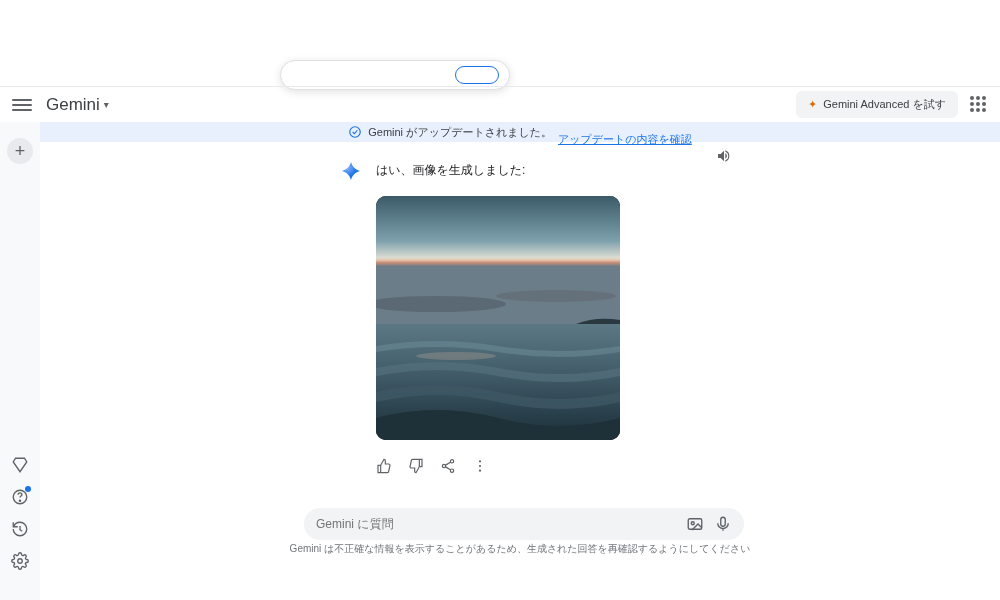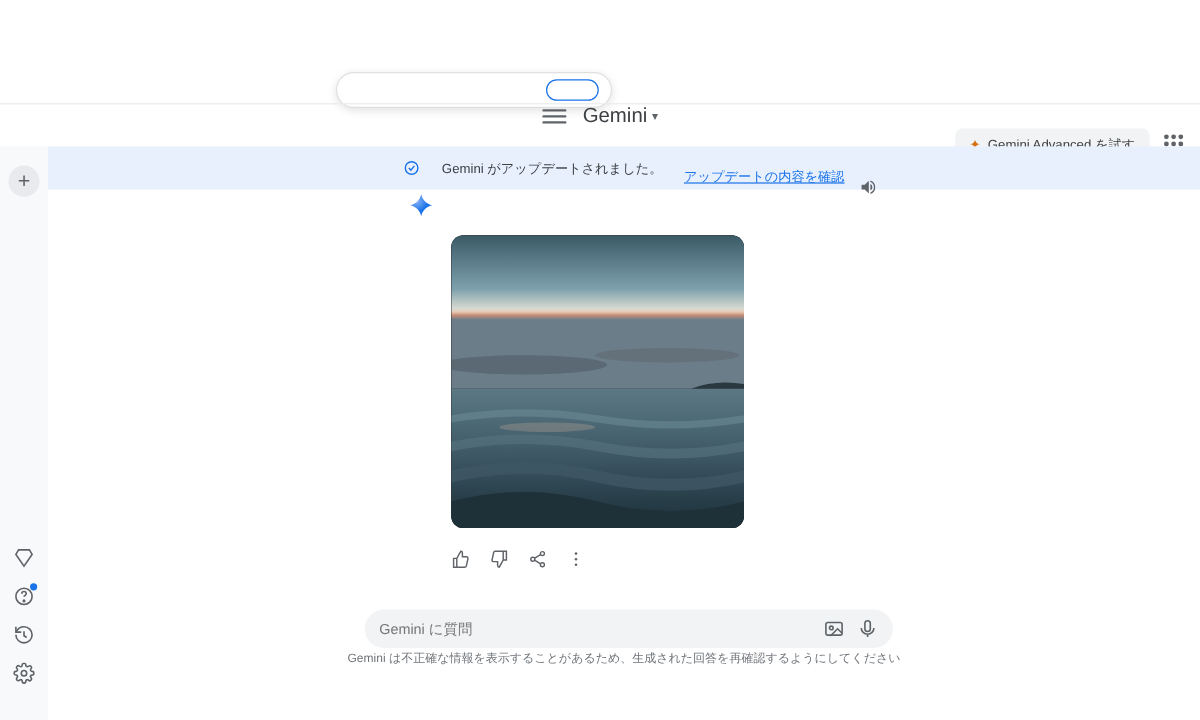--- a/index.html
+++ b/index.html
@@ -1,19 +1,19 @@
 <!DOCTYPE html>
 <html><head>
 <meta charset="utf-8">
 <style>
   * { box-sizing: border-box; margin: 0; padding: 0; }
   body { font-family: "Google Sans", "Helvetica Neue", Arial, sans-serif; background: #fff; color: #202124; overflow: hidden; width: 1000px; height: 600px; position: relative; }
 
   
-  .header { position: absolute; top: 86px; left: 0; right: 0; height: 36px; display: flex; align-items: center; padding: 0 12px; border-top: 1px solid #e8eaed; flex-direction: column; }
+  .header { position: absolute; top: 86px; left: 0; right: 0; height: 36px; display: flex; align-items: center; padding: 0 12px; border-top: 1px solid #e8eaed; }
   .header-left { display: flex; align-items: center; gap: 14px; }
   .hamburger { width: 20px; height: 20px; display: flex; flex-direction: column; justify-content: center; gap: 3px; cursor: pointer; }
   .hamburger span { height: 2px; background: #5f6368; border-radius: 1px; }
   .brand { font-size: 17px; color: #3c4043; display: flex; align-items: center; gap: 4px; cursor: pointer; }
   .brand-caret { font-size: 10px; color: #5f6368; }
   .header-right { margin-left: auto; display: flex; align-items: center; gap: 12px; }
   .adv-btn { background: #f1f3f4; border: none; border-radius: 6px; padding: 6px 12px; font-size: 11px; color: #3c4043; display: flex; align-items: center; gap: 6px; cursor: pointer; }
   .adv-btn .spark { color: #d56e0c; }
   .apps-grid { width: 18px; height: 18px; display: grid; grid-template-columns: repeat(3,4px); grid-template-rows: repeat(3,4px); gap: 2px; cursor: pointer; }
   .apps-grid span { background: #5f6368; border-radius: 50%; }
@@ -24,21 +24,21 @@
 
   
   .rail { position: absolute; top: 122px; left: 0; width: 40px; bottom: 0; background: #f8f9fa; display: flex; flex-direction: column; align-items: center; padding-top: 16px; gap: 14px; }
   .rail .plus { width: 26px; height: 26px; border-radius: 50%; background: #e8eaed; display: flex; align-items: center; justify-content: center; color: #5f6368; font-size: 18px; cursor: pointer; }
   .rail .spacer { flex: 1; }
   .rail .ricon { width: 18px; height: 18px; color: #5f6368; cursor: pointer; display: flex; align-items: center; justify-content: center; }
   .rail .dot { position: relative; }
   .rail .dot::after { content: ""; position: absolute; top: -2px; right: -2px; width: 6px; height: 6px; background: #1a73e8; border-radius: 50%; }
 
   
-  .banner { position: absolute; top: 122px; left: 40px; right: 0; height: 36px; background: #e8f0fe; display: flex; align-items: center; justify-content: center; font-size: 11px; color: #3c4043; gap: 18px; }
+  .banner { position: absolute; top: 122px; left: 40px; right: 0; height: 20px; background: #e8f0fe; display: flex; align-items: center; justify-content: center; font-size: 11px; color: #3c4043; gap: 6px; }
   .banner svg { width: 14px; height: 14px; }
   .banner a { color: #1a73e8; text-decoration: underline; cursor: pointer; margin-top: 15px; }
 
   
   .speaker { position: absolute; top: 148px; left: 716px; color: #5f6368; cursor: pointer; }
 
   
   .chat { position: absolute; top: 160px; left: 40px; right: 0; bottom: 72px; overflow: hidden; }
   .msg { margin-left: 300px; width: 470px; }
   .msg-head { display: flex; align-items: flex-start; gap: 14px; }
@@ -149,20 +149,21 @@
     <div class="msg-head">
       <svg class="gem-icon" viewBox="0 0 24 24">
         <defs>
             <radialGradient id="gg" cx="30%" cy="30%">
               <stop offset="0%" stop-color="#8ab4f8"></stop>
               <stop offset="100%" stop-color="#1a73e8"></stop>
             </radialGradient>
           </defs>
         <path d="M12 2c1 5 5 9 10 10-5 1-9 5-10 10-1-5-5-9-10-10 5-1 9-5 10-10z" fill="url(#gg)"></path>
       </svg>
+      <div class="msg-text">はい、画像を生成しました:</div>
     </div>
     <div class="gen-image">
       <svg viewBox="0 0 244 244" preserveAspectRatio="xMidYMid slice">
         <defs>
           <linearGradient id="sky" x1="0" y1="0" x2="0" y2="1">
             <stop offset="0%" stop-color="#3a5a66"></stop>
             <stop offset="35%" stop-color="#7da0ac"></stop>
             <stop offset="48%" stop-color="#d9dbd2"></stop>
             <stop offset="50%" stop-color="#e8c8b0"></stop>
             <stop offset="52%" stop-color="#c98e78"></stop>

